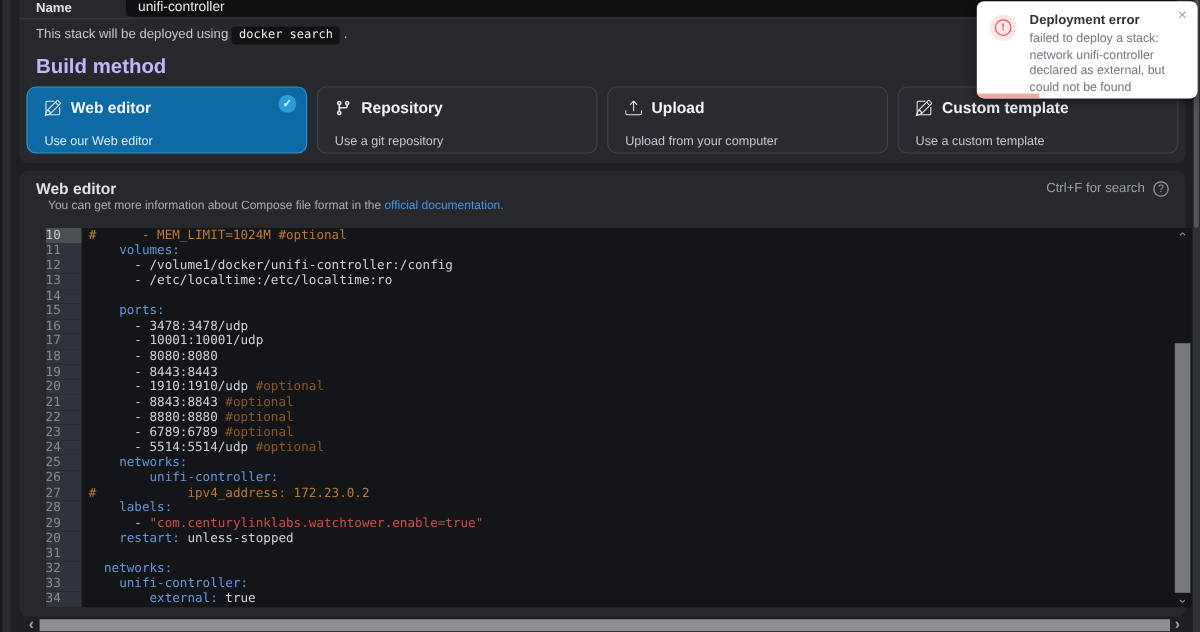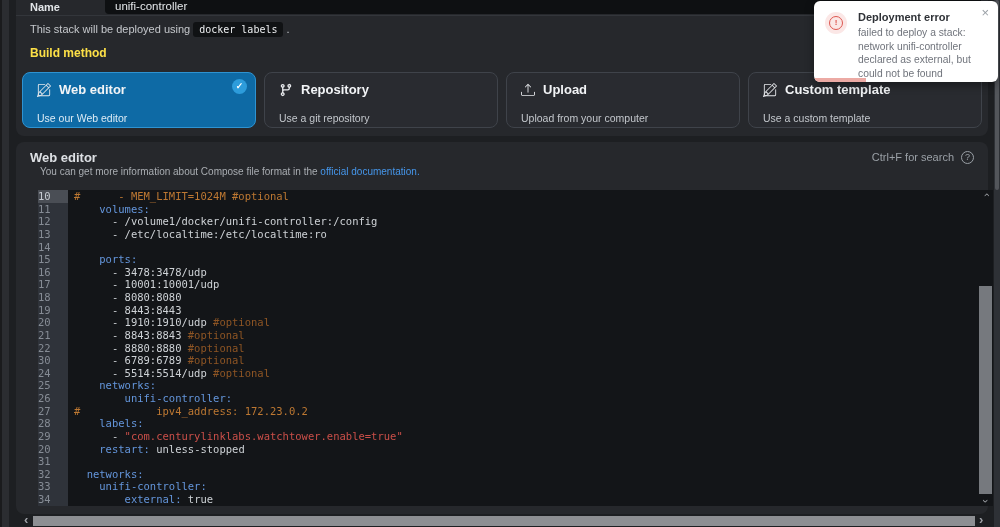--- a/index.html
+++ b/index.html
@@ -18,21 +18,21 @@
 
   
   .name-row { position:absolute; left:0; top:12px; width:100%; height:16px; border-bottom:1px solid #33363b; }
   .name-label { position:absolute; left:14px; top:1px; font-size:11px; font-weight:700; color:#e2e5e8; }
   .name-input { position:absolute; left:89px; top:-6px; width:876px; height:20px; background:#0e1012;
                 border:0; border-radius:4px; color:#e4e7ea; font-size:11.5px; padding:4px 10px 0 10px;
                 font-family:"Liberation Sans", sans-serif; outline:none; }
   .deploy-line { position:absolute; left:14px; top:34px; font-size:11px; color:#c5c8cc; }
   .code-chip { display:inline-block; background:#101214; color:#eceef0; font-family:"DejaVu Sans Mono", monospace;
                font-size:10px; padding:2px 6px; border-radius:3px; margin:0 3px; }
-  .section-heading { position:absolute; left:14px; top:58px; font-size:12px; font-weight:600; color:#fde047; }
+  .section-heading { position:absolute; left:14px; top:58px; font-size:17px; font-weight:600; color:#c4b5fd; }
 
   
   .cards { position:absolute; left:6px; top:84px; width:960px; display:flex; gap:8px; }
   .card { position:relative; flex:1 1 0; height:56px; background:#292b30; border:1px solid #3f434a;
           border-radius:8px; padding:9px 14px; cursor:pointer; }
   .card.selected { background:#0e6aa5; border-color:#2e93d1; }
   .card-head { display:flex; align-items:center; gap:8px; }
   .card-title { font-size:13px; font-weight:700; color:#f2f4f6; }
   .card-sub { margin-top:15px; font-size:10.5px; color:#c3c7cc; }
   .card.selected .card-sub { color:#dcebf5; }
@@ -97,21 +97,21 @@
 <div class="page">
 
   <div class="side-sliver"></div>
 
   <div class="widget" id="widget-form">
     <div class="name-row">
       <span class="name-label">Name</span>
       <input class="name-input" type="text" value="unifi-controller" style="">
     </div>
     <div class="deploy-line">
-      <span>This stack will be deployed using</span><span class="code-chip">docker labels</span><span>.</span>
+      <span>This stack will be deployed using</span><span class="code-chip">docker search</span><span>.</span>
     </div>
     <div class="section-heading">Build method</div>
 
     <div class="cards">
       <div class="card selected">
         <div class="card-head">
           <span class="card-icon">
             <svg viewBox="0 0 16 16">
                 <path d="M12.146.146a.5.5 0 0 1 .708 0l3 3a.5.5 0 0 1 0 .708l-10 10a.5.5 0 0 1-.168.11l-5 2a.5.5 0 0 1-.65-.65l2-5a.5.5 0 0 1 .11-.168l10-10zM11.207 2.5 13.5 4.793 14.793 3.5 12.5 1.207 11.207 2.5zm1.586 3L10.5 3.207 4 9.707V10h.5a.5.5 0 0 1 .5.5v.5h.5a.5.5 0 0 1 .5.5v.5h.293l6.5-6.5zm-9.761 5.175-.106.106-1.528 3.821 3.821-1.528.106-.106A.5.5 0 0 1 5 12.5V12h-.5a.5.5 0 0 1-.5-.5V11h-.5a.5.5 0 0 1-.325-.175z"></path>
                 <path d="M1 13.5A1.5 1.5 0 0 0 2.5 15h11a1.5 1.5 0 0 0 1.5-1.5v-6a.5.5 0 0 0-1 0v6a.5.5 0 0 1-.5.5h-11a.5.5 0 0 1-.5-.5v-11a.5.5 0 0 1 .5-.5H9a.5.5 0 0 0 0-1H2.5A1.5 1.5 0 0 0 1 2.5v11z"></path>
@@ -223,21 +223,21 @@
           </div>
           <div class="code-line">
             <span class="gut">21</span>
             <span class="code"><span class="seg-plain">      - 8843:8843 </span><span class="seg-opt">#optional</span></span>
           </div>
           <div class="code-line">
             <span class="gut">22</span>
             <span class="code"><span class="seg-plain">      - 8880:8880 </span><span class="seg-opt">#optional</span></span>
           </div>
           <div class="code-line">
-            <span class="gut">30</span>
+            <span class="gut">23</span>
             <span class="code"><span class="seg-plain">      - 6789:6789 </span><span class="seg-opt">#optional</span></span>
           </div>
           <div class="code-line">
             <span class="gut">24</span>
             <span class="code"><span class="seg-plain">      - 5514:5514/udp </span><span class="seg-opt">#optional</span></span>
           </div>
           <div class="code-line">
             <span class="gut">25</span>
             <span class="code"><span class="seg-plain">    </span><span class="seg-key">networks:</span></span>
           </div>

